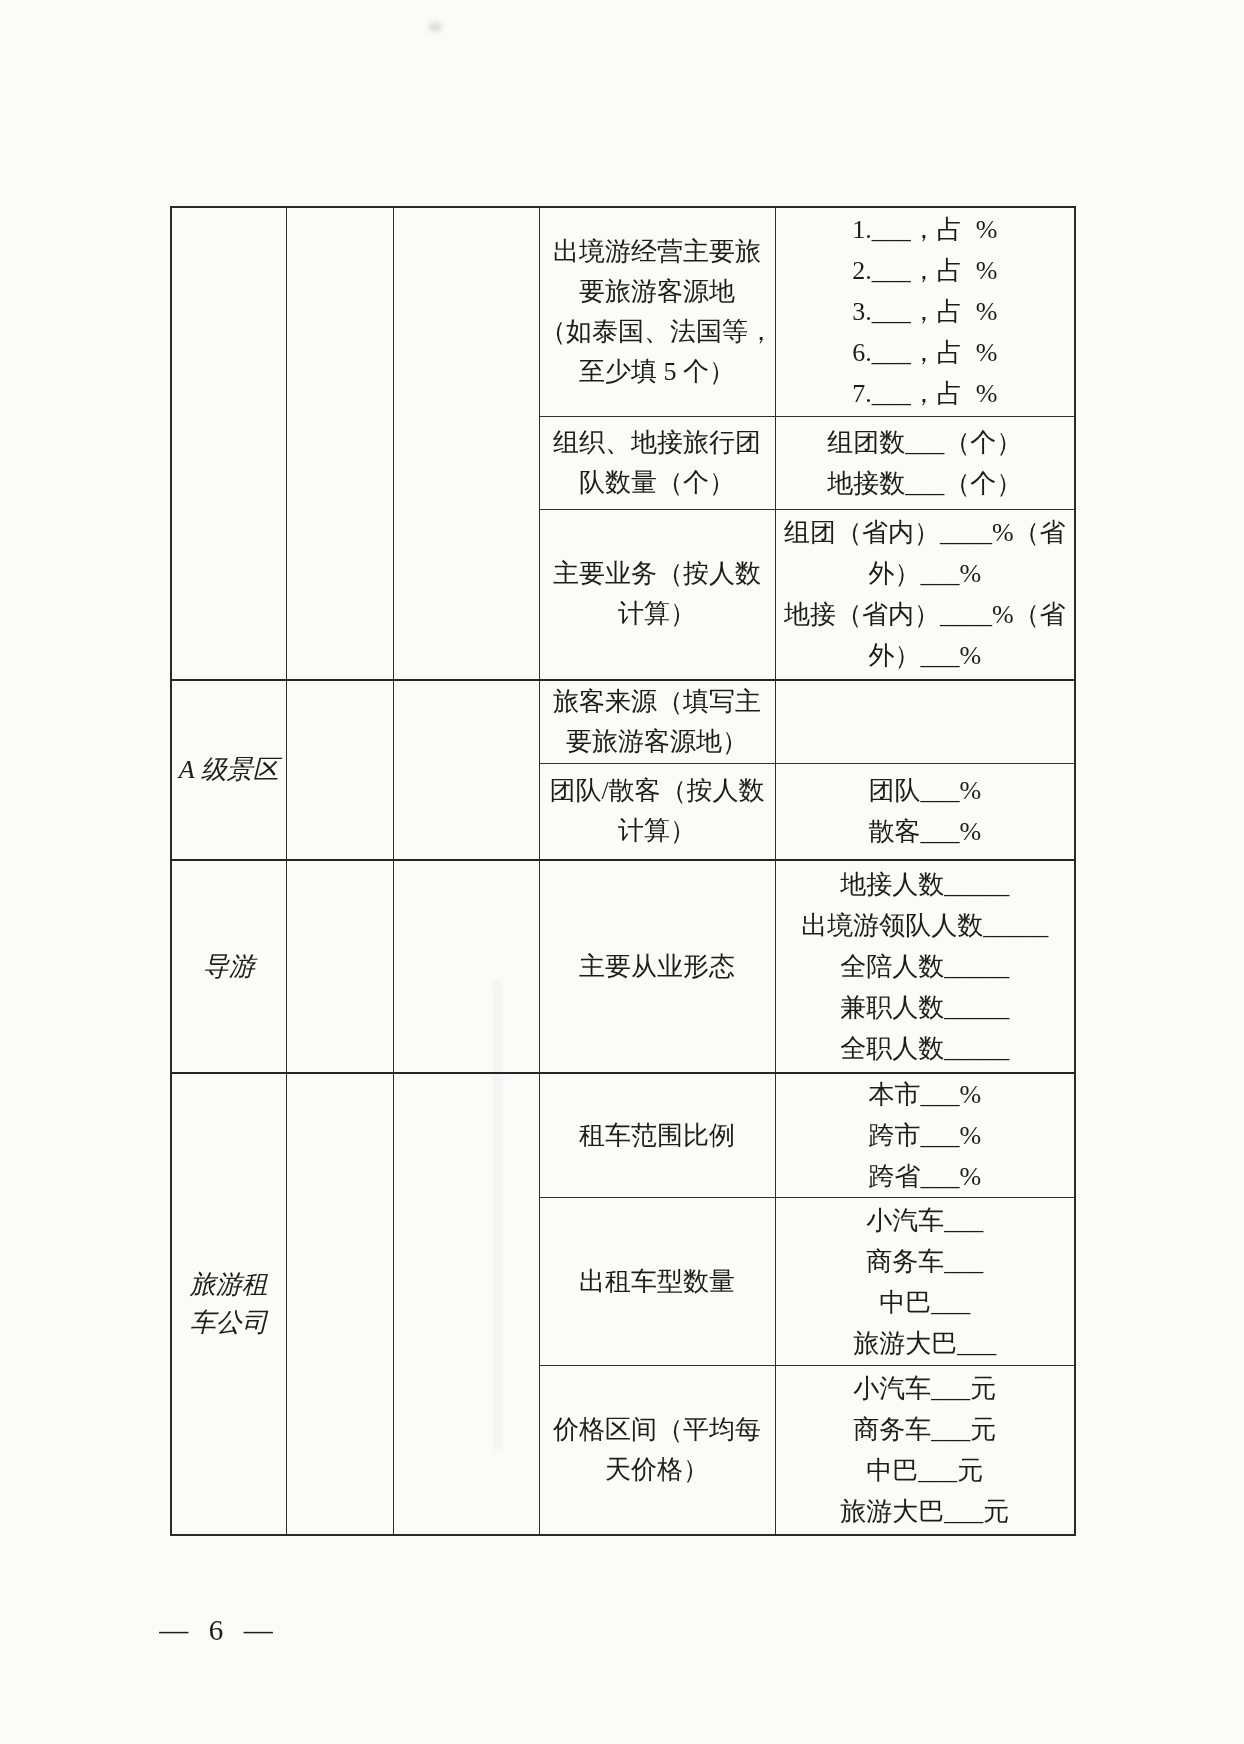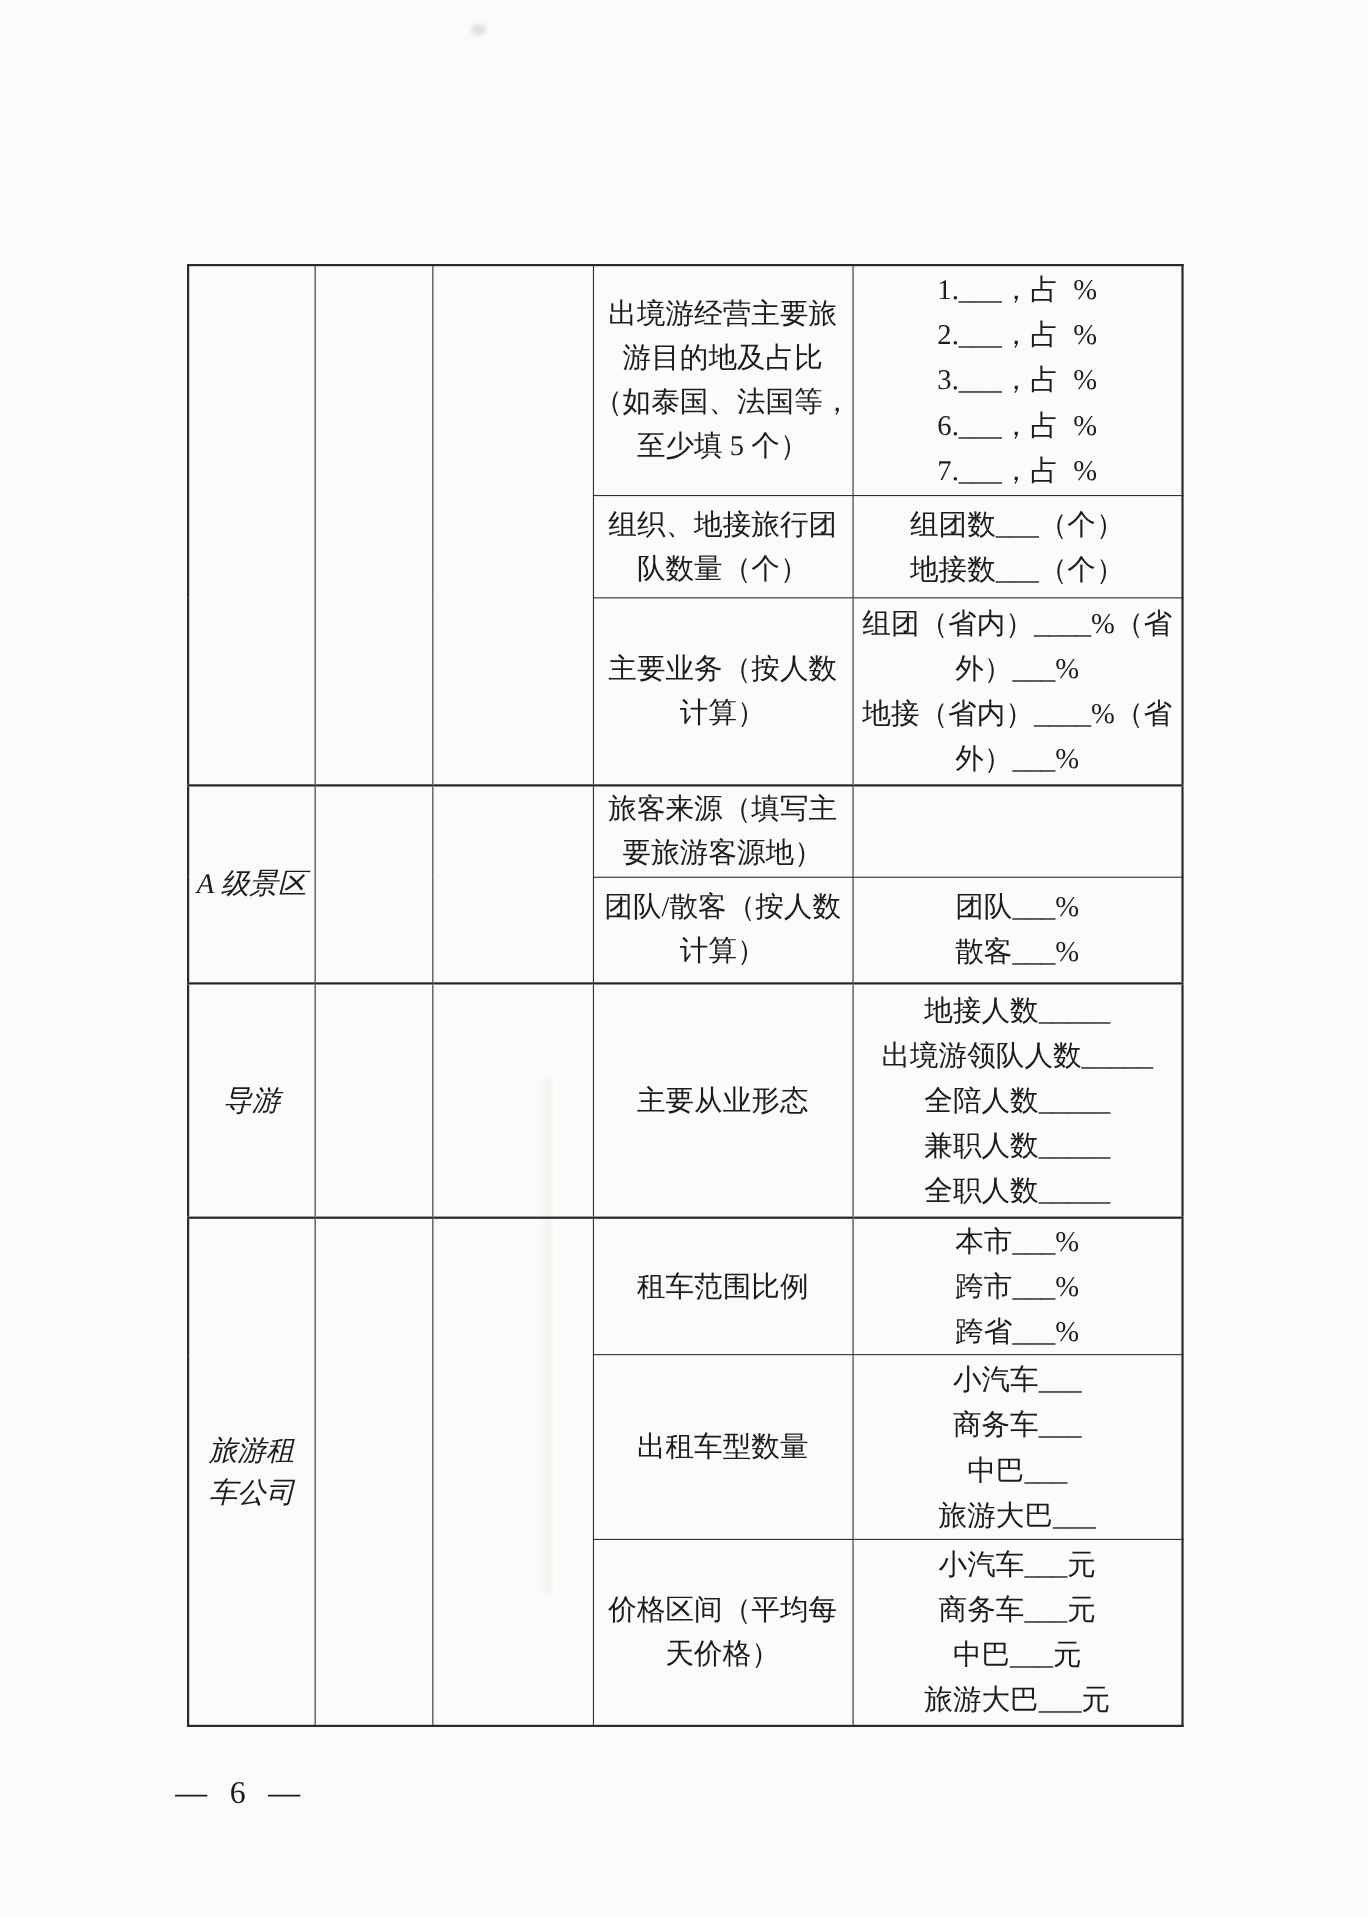--- a/index.html
+++ b/index.html
@@ -16,21 +16,21 @@
   .smudge1{position:absolute;left:428px;top:22px;width:14px;height:10px;
     background:rgba(190,190,188,0.45);border-radius:50%;filter:blur(2px);}
   .smudge2{position:absolute;left:494px;top:980px;width:7px;height:470px;
     background:rgba(228,222,216,0.30);filter:blur(2px);}
   table.form{
     position:absolute;left:170px;top:206px;
     border-collapse:collapse;table-layout:fixed;
     width:904px;
     font-size:26px;
   }
-  table.form{border:2px solid #2a2a2a;margin-top:34px;}
+  table.form{border:2px solid #2a2a2a;}
   td{
     border:1px solid #2f2f2f;
     vertical-align:middle;
     padding:0;
     overflow:hidden;
   }
   tr.section-start td{border-top-width:2px;border-top-color:#262626;}
   td.lbl{text-align:center;line-height:38px;font-style:italic;}
   td.q{text-align:center;}
   td.q .ln{line-height:40px;white-space:pre;}
@@ -59,21 +59,21 @@
       <col style="width:300px">
     </colgroup>
 
     <tbody>
         <tr style="height:209px">
       <td class="lbl" rowspan="3"></td>
       <td rowspan="3"></td>
       <td rowspan="3"></td>
       <td class="q">
         <div class="ln">出境游经营主要旅</div>
-        <div class="ln">游目的地及占比</div>
+        <div class="ln">要旅游客源地</div>
         <div class="ln">（如泰国、法国等，</div>
         <div class="ln">至少填 5 个）</div>
       </td>
       <td class="a">
         <div class="ln">1.___，占  %</div>
         <div class="ln">2.___，占  %</div>
         <div class="ln">3.___，占  %</div>
         <div class="ln">6.___，占  %</div>
         <div class="ln">7.___，占  %</div>
       </td>

